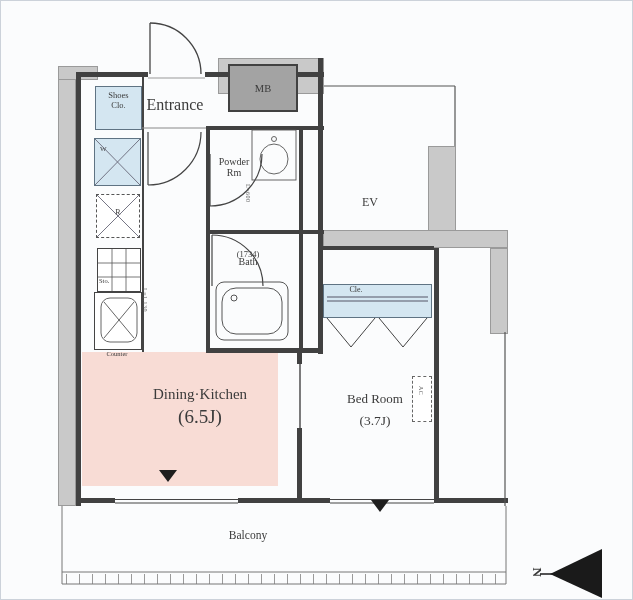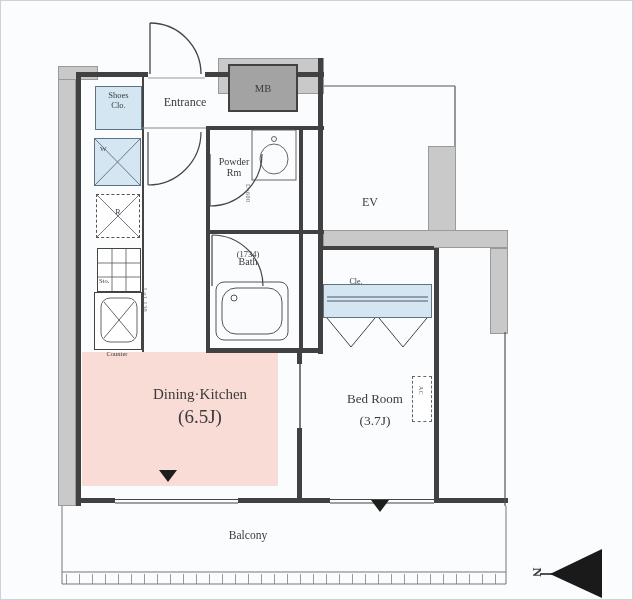--- a/index.html
+++ b/index.html
@@ -62,29 +62,29 @@
   <div class="wall" style="left:434px;top:498px;width:74px;height:5px;"></div>
 
   <div class="box" style="left:228px;top:64px;width:70px;height:48px;border:2.5px solid #414141;display:flex;align-items:center;justify-content:center;">
     <span class="mb-lbl" style="font-size:10.5px;">MB</span>
   </div>
 
   <div class="lbl" style="left:95px;top:91px;width:47px;font-size:8.5px;">
     <div>Shoes</div>
     <div>Clo.</div>
   </div>
-  <div class="lbl" style="left:156px;top:96px;width:58px;font-size:12px;">Entrance</div>
+  <div class="lbl" style="left:146px;top:96px;width:58px;font-size:16px;">Entrance</div>
   <div class="lbl" style="left:210px;top:156px;width:48px;font-size:10px;">
     <div>Powder</div>
     <div>Rm</div>
   </div>
   <div class="lbl" style="left:222px;top:256px;width:52px;font-size:10px;">Bath</div>
   <div class="lbl" style="left:222px;top:250px;width:52px;font-size:8.5px;">(1734)</div>
   <div class="lbl" style="left:348px;top:196px;width:44px;font-size:12px;">EV</div>
-  <div class="lbl" style="left:338px;top:278px;width:36px;font-size:8px;">Cle.</div>
+  <div class="lbl" style="left:338px;top:286px;width:36px;font-size:8px;">Cle.</div>
   <div class="lbl" style="left:120px;top:386px;width:160px;">
     <div style="font-size:15px;">Dining·Kitchen</div>
     <div style="font-size:19px;margin-top:3px;">(6.5J)</div>
   </div>
   <div class="lbl" style="left:316px;top:392px;width:118px;">
     <div style="font-size:13px;">Bed Room</div>
     <div style="font-size:13.5px;margin-top:6px;">(3.7J)</div>
   </div>
   <div class="lbl" style="left:214px;top:529px;width:68px;font-size:11.5px;">Balcony</div>
   <div class="lbl" style="left:100px;top:146px;width:16px;font-size:7px;text-align:left;">W</div>

